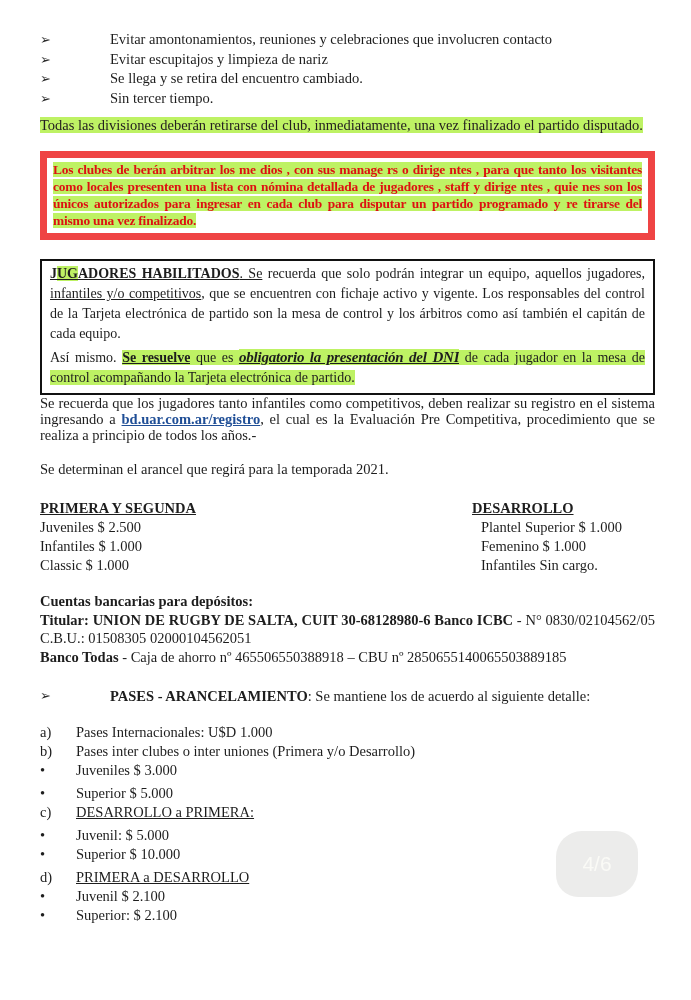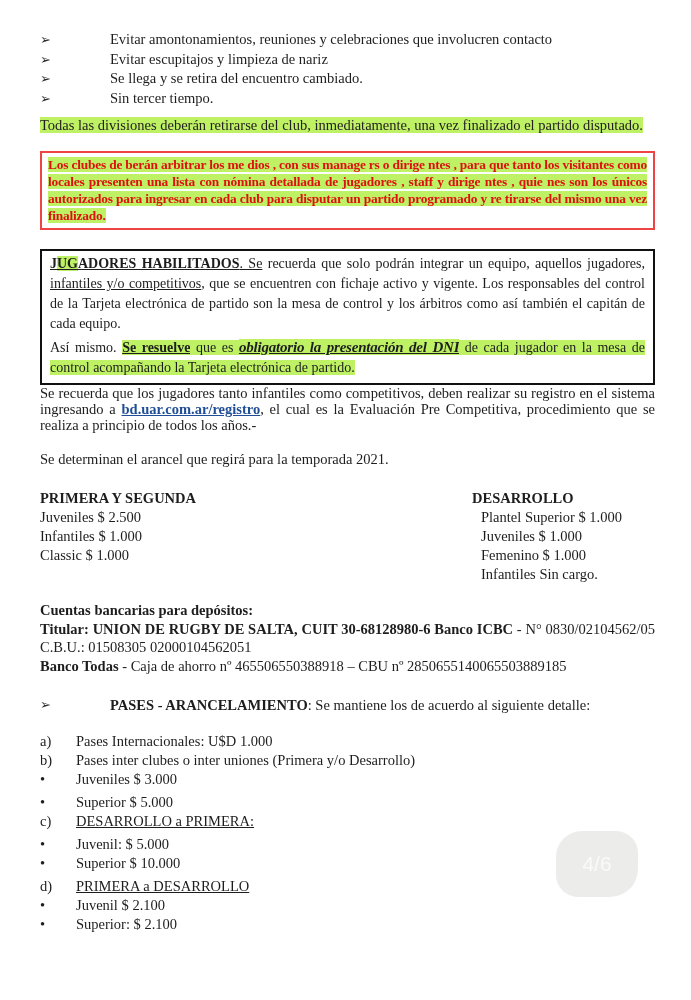--- a/index.html
+++ b/index.html
@@ -19,21 +19,21 @@
   .chk-row{display:flex;line-height:19.5px;}
   .chk-marker{width:70px;flex:none;font-size:13px;color:#2a2a2a;}
   .chk-text{flex:1;}
 
   
   .notice-line{margin-top:6px;line-height:22px;}
 
   
   .red-box{
     margin-top:15px;
-    border:2px solid #ef4444;
+    border:7px solid #ef4444;
     padding:3px 6px 4px 6px;
     text-align:justify;
     font-size:13.4px;
     line-height:17px;
     letter-spacing:-0.2px;
     font-weight:bold;
   }
 
   
   .jug-box{
@@ -48,21 +48,21 @@
   .jug-box p + p{margin-top:3px;}
 
   
   .registro-par{text-align:justify;line-height:16px;}
   .arancel-line{margin-top:16px;line-height:20px;}
 
   
   .fees{display:flex;margin-top:20px;line-height:19px;}
   .fees-col-left{width:432px;flex:none;}
   .fees-col-right{flex:1;}
-  .fees-title{font-weight:bold;}
+  .fees-title{font-weight:bold;text-decoration:underline;}
   .fees-col-right .fees-item{padding-left:9px;}
 
   
   .bank{margin-top:17px;line-height:18.5px;text-align:justify;}
   .bank div{margin:0;}
 
   
   .pases-head{display:flex;margin-top:20px;line-height:20px;}
   .pases-list{margin-top:17px;}
   .pases-row{display:flex;line-height:19px;}
@@ -133,21 +133,20 @@
     <div class="fees">
       <div class="fees-col-left">
         <div class="fees-title">PRIMERA Y SEGUNDA</div>
         <div class="fees-item">Juveniles  $ 2.500</div>
         <div class="fees-item">Infantiles  $ 1.000</div>
         <div class="fees-item">Classic  $ 1.000</div>
       </div>
       <div class="fees-col-right">
         <div class="fees-title">DESARROLLO</div>
         <div class="fees-item">Plantel Superior  $ 1.000</div>
-        <div class="fees-item">Juveniles  $ 1.000</div>
         <div class="fees-item">Femenino  $ 1.000</div>
         <div class="fees-item">Infantiles  Sin  cargo.</div>
       </div>
     </div>
 
     <div class="bank">
       <div><span class="b">Cuentas bancarias para depósitos:</span></div>
       <div><span class="b">Titular:  UNION DE RUGBY DE SALTA,  CUIT  30-68128980-6   Banco ICBC</span><span> - N° 0830/02104562/05  C.B.U.: 01508305 02000104562051</span></div>
       <div><span class="b">Banco Todas</span><span> - Caja de ahorro nº 465506550388918 – CBU nº 2850655140065503889185</span></div>
     </div>

